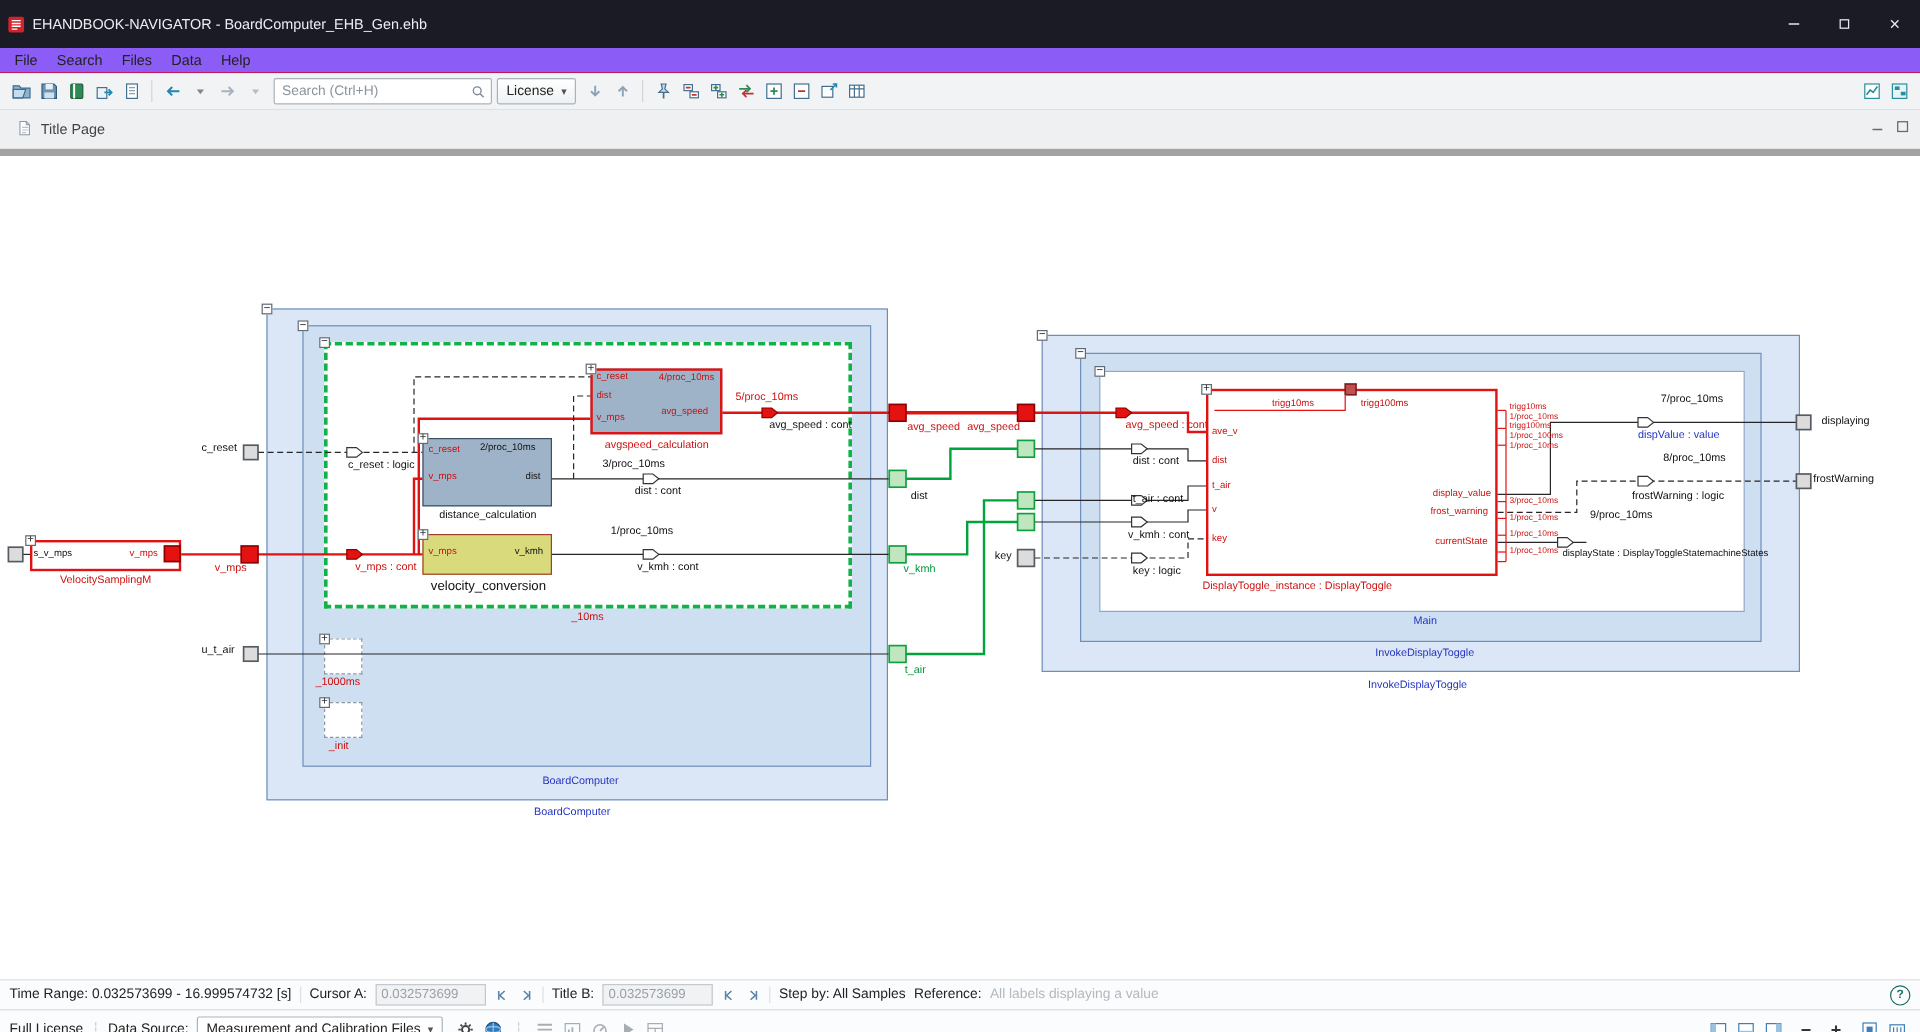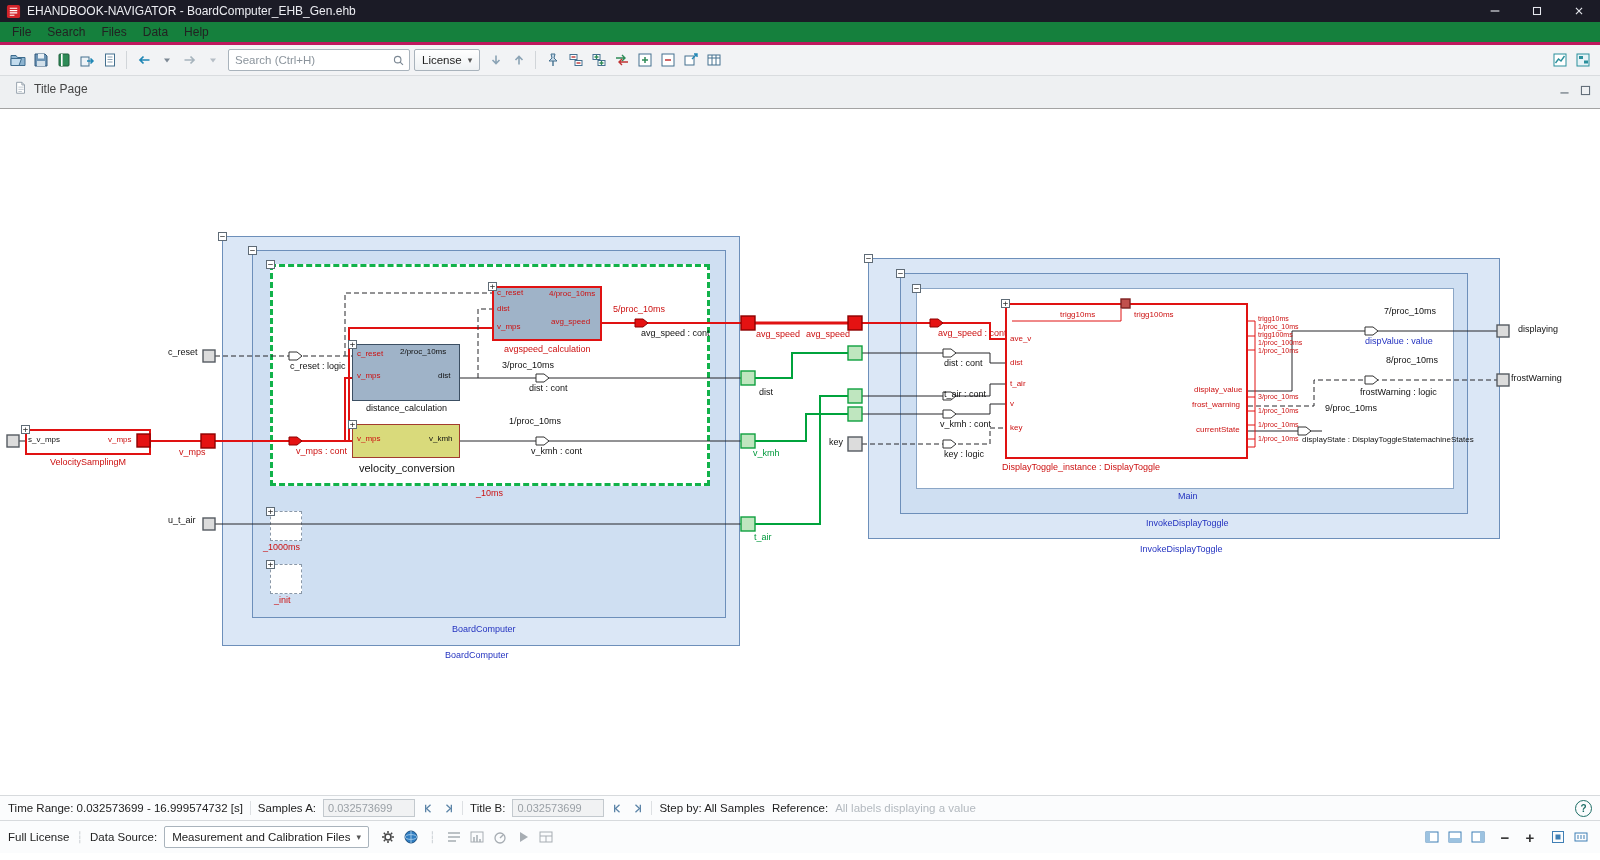--- a/index.html
+++ b/index.html
@@ -1,48 +1,48 @@
 <!DOCTYPE html>
 <html><head>
 <meta charset="utf-8">
 <style>
   html,body{margin:0;padding:0;width:1600px;height:860px;background:#fff;
     font-family:"Liberation Sans",sans-serif;overflow:hidden;}
   .app{width:1600px;height:846px;display:flex;flex-direction:column;background:#fff;}
 
   
-  .titlebar{height:22px;background:#1b1b26;display:flex;align-items:center;padding-left:6px;flex:0 0 auto;}
+  .titlebar{height:40px;background:#1b1b26;display:flex;align-items:center;padding-left:6px;flex:0 0 auto;}
   .appicon{display:flex;margin-right:6px;}
   .appicon svg{width:15px;height:15px;}
   .wtitle{color:#ecedf2;font-size:12px;}
   .winctl{margin-left:auto;display:flex;height:22px;}
   .wbtn{width:42px;height:22px;display:flex;align-items:center;justify-content:center;}
   .wbtn svg{width:14px;height:14px;}
 
   
-  .menubar{height:20px;background:#15803d;border-bottom:3px solid #be185d;display:flex;align-items:center;padding-left:4px;flex:0 0 auto;}
+  .menubar{height:20px;background:#8b5cf6;border-bottom:1px solid #be185d;display:flex;align-items:center;padding-left:4px;flex:0 0 auto;}
   .menu-item{font-size:12px;color:#222;padding:2px 8px;}
 
   
   .toolbar{height:30px;background:#f2f3f5;border-bottom:1px solid #d9dcdf;display:flex;align-items:center;padding:0 6px;flex:0 0 auto;}
   .tb-group{display:flex;align-items:center;}
   .tb-icon{width:23px;height:22px;display:flex;align-items:center;justify-content:center;border-radius:3px;}
   .tb-icon svg{width:16px;height:16px;}
   .tb-sep{width:1px;height:18px;background:#d1d5d9;margin:0 5px;}
   .tb-spacer{flex:1;}
   .search-box{display:flex;align-items:center;width:172px;height:20px;border:1px solid #a9b3bc;background:#fff;border-radius:2px;padding:0 4px;margin:0 4px;}
   .search-box input{border:0;outline:0;flex:1;font-size:11.5px;color:#333;background:transparent;font-family:"Liberation Sans",sans-serif;}
   .search-box input::placeholder{color:#8b949c;}
   .sicon{display:flex;}
   .sicon svg{width:13px;height:13px;}
   .dropdown{display:flex;align-items:center;height:20px;border:1px solid #a9b3bc;background:linear-gradient(#ffffff,#eef1f3);border-radius:2px;padding:0 7px;font-size:11.5px;color:#222;margin-right:4px;}
   .dd{margin-left:6px;font-size:9px;color:#555;}
 
   
-  .tabbar{height:32px;background:#eef0f2;border-bottom:1px solid #a3a3a3;display:flex;align-items:flex-start;padding-left:4px;position:relative;flex:0 0 auto;}
+  .tabbar{height:32px;background:#eef0f2;border-bottom:6px solid #a3a3a3;display:flex;align-items:center;padding-left:4px;position:relative;flex:0 0 auto;}
   .tab{height:26px;display:flex;align-items:center;gap:6px;padding:0 10px;font-size:12px;color:#444;}
   .tab svg{width:14px;height:14px;}
   .tab.active{background:#fff;border:1px solid #bcc2c8;border-bottom:1px solid #fff;color:#1b5cb8;margin-bottom:-1px;border-radius:3px 3px 0 0;}
   .tab-close{font-size:13px;color:#333;margin-left:4px;}
   .tab-ctls{position:absolute;right:8px;top:7px;display:flex;gap:8px;}
   .tab-ctls svg{width:13px;height:13px;}
 
   
   .canvas{position:relative;height:686px;background:#ffffff;overflow:hidden;flex:0 0 auto;}
   .dg-box{position:absolute;box-sizing:border-box;}
@@ -448,21 +448,21 @@
       <div class="dg-lbl" style="left:1518px;top:216px;font-size:9px;color:#111111">displaying</div>
       <div class="dg-lbl" style="left:1511px;top:265px;font-size:9px;color:#111111">frostWarning</div>
       <div class="dg-lbl" style="left:1178px;top:383px;font-size:9px;color:#2433c0">Main</div>
       <div class="dg-lbl" style="left:1146px;top:410px;font-size:9px;color:#2433c0">InvokeDisplayToggle</div>
       <div class="dg-lbl" style="left:1140px;top:436px;font-size:9px;color:#2433c0">InvokeDisplayToggle</div>
     </div>
 
   <div class="statusbar">
     <span>Time Range: 0.032573699 - 16.999574732 [s]</span>
     <span class="sb-sep"></span>
-    <span>Samples A:</span>
+    <span>Cursor A:</span>
     <input class="sb-input" value="0.032573699" style="">
     <span class="sb-btn">
         <svg width="16" height="16" viewBox="0 0 16 16">
           <path d="M10.5 3.5L5.5 8l5 4.5" fill="none" stroke="#5b84a8" stroke-width="1.6"></path>
           <path d="M4.5 3.5v9" stroke="#5b84a8" stroke-width="1.6"></path>
         </svg>
       </span>
     <span class="sb-btn">
         <svg width="16" height="16" viewBox="0 0 16 16">
           <path d="M5.5 3.5L10.5 8l-5 4.5" fill="none" stroke="#5b84a8" stroke-width="1.6"></path>

